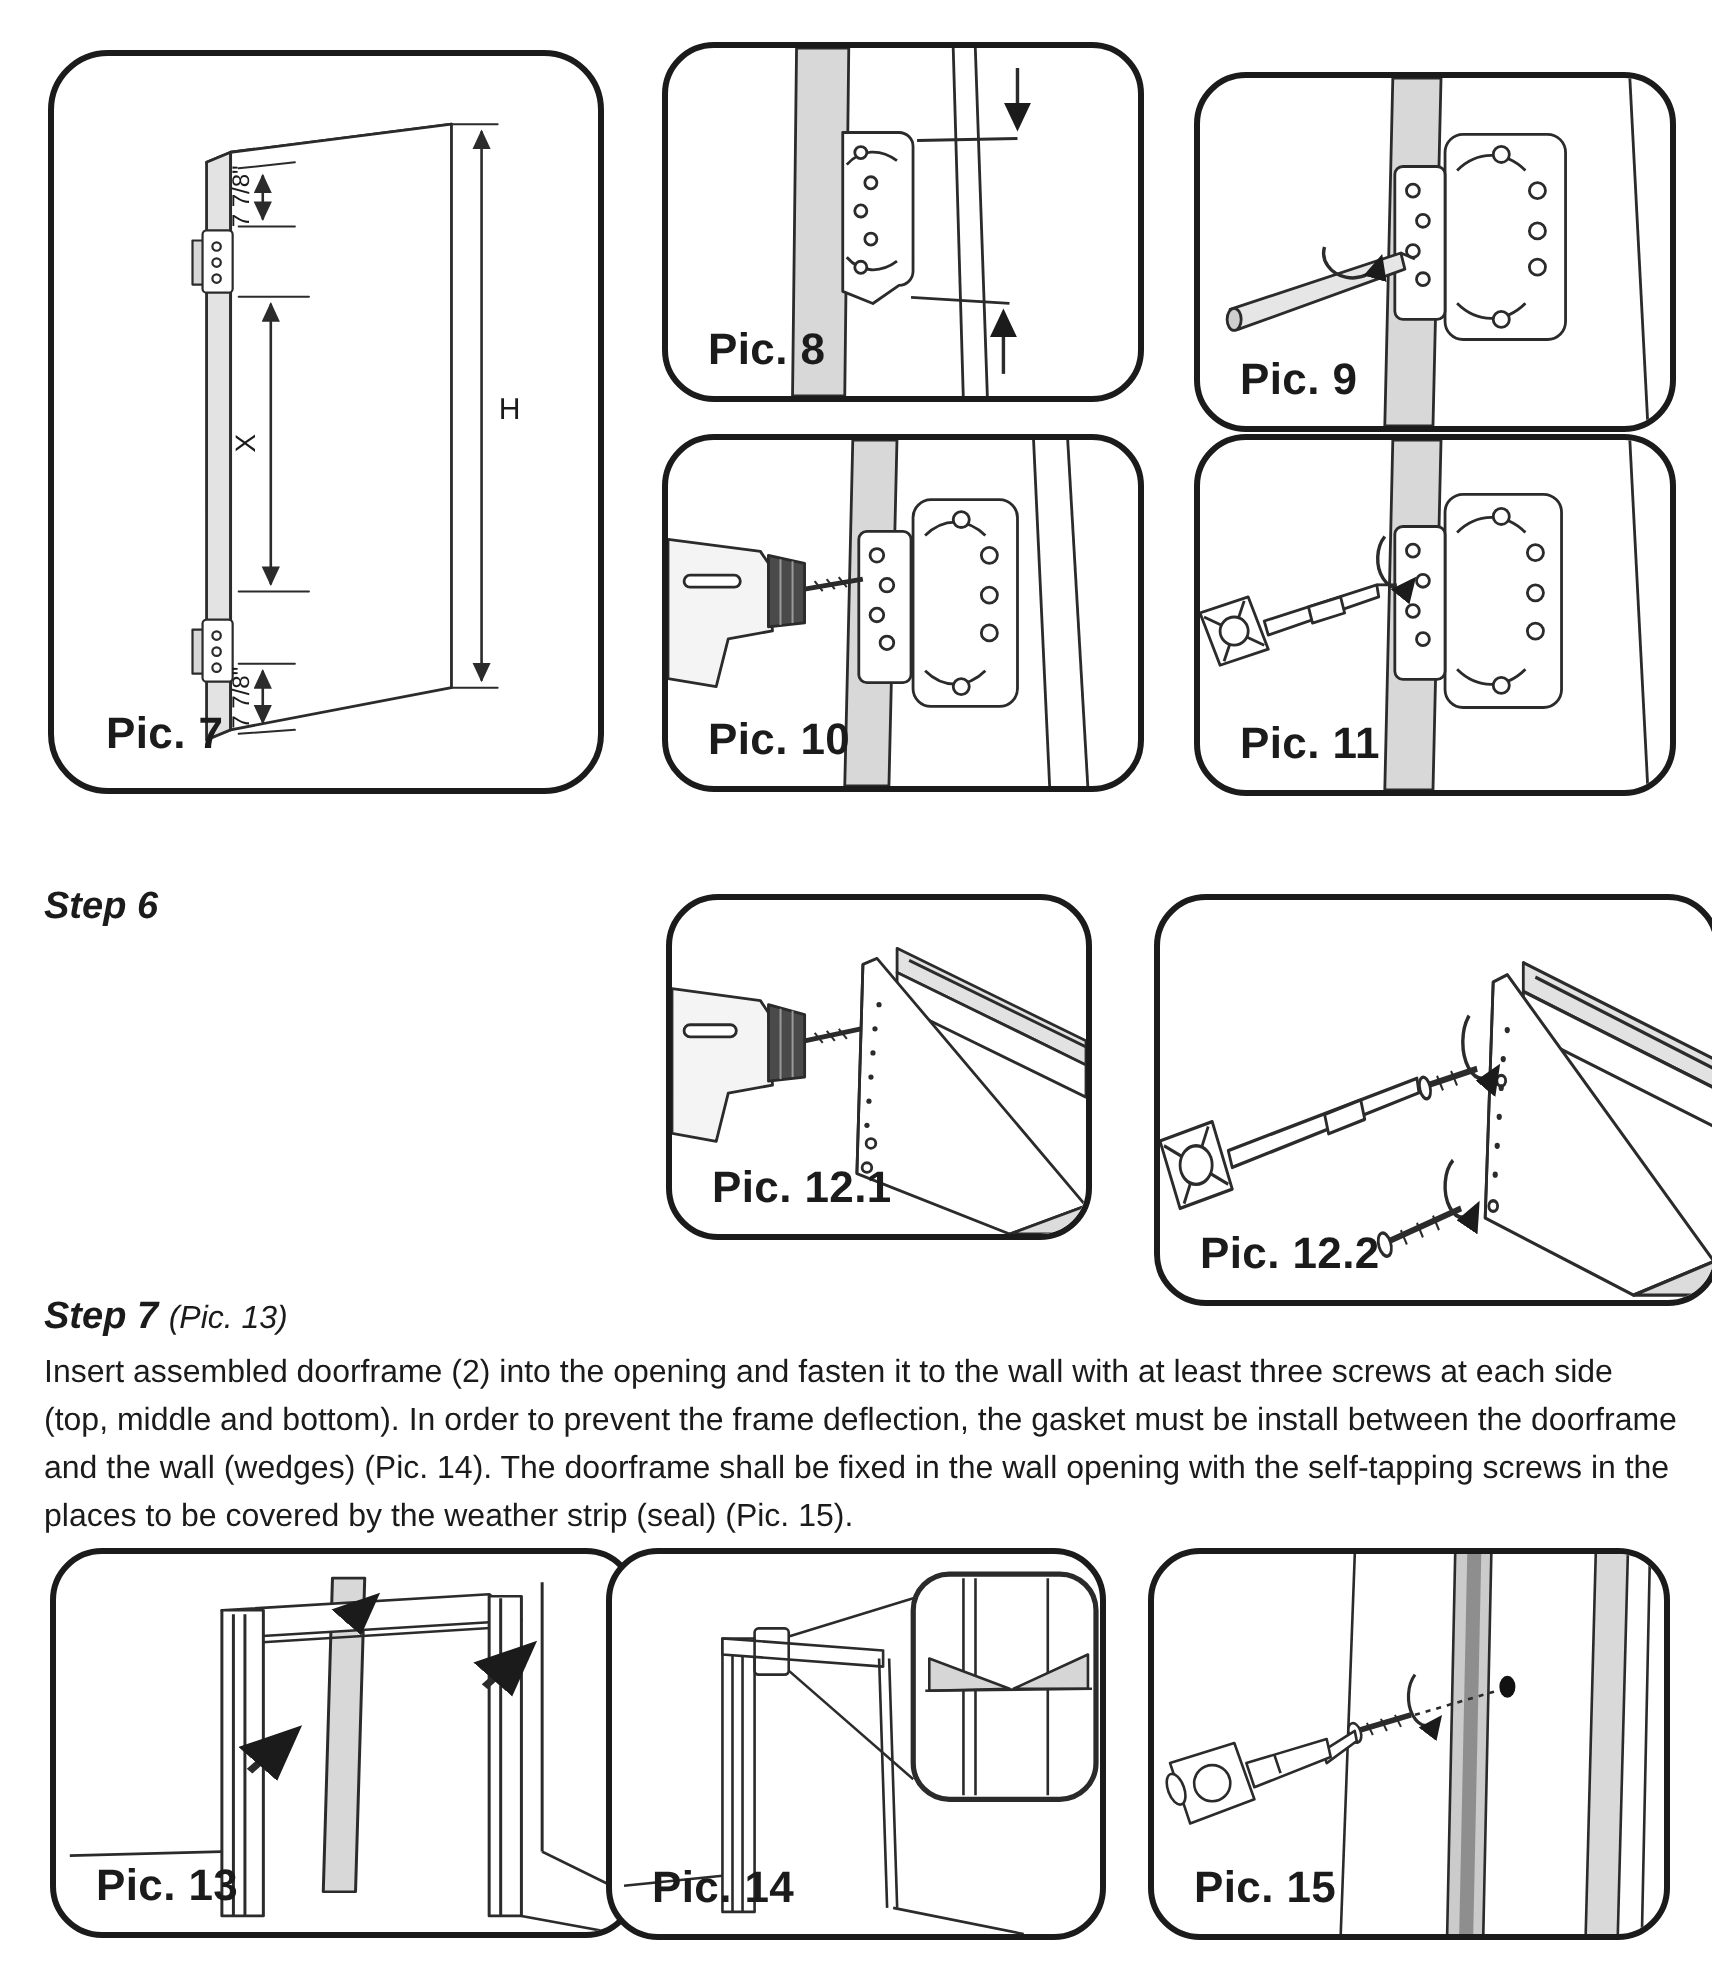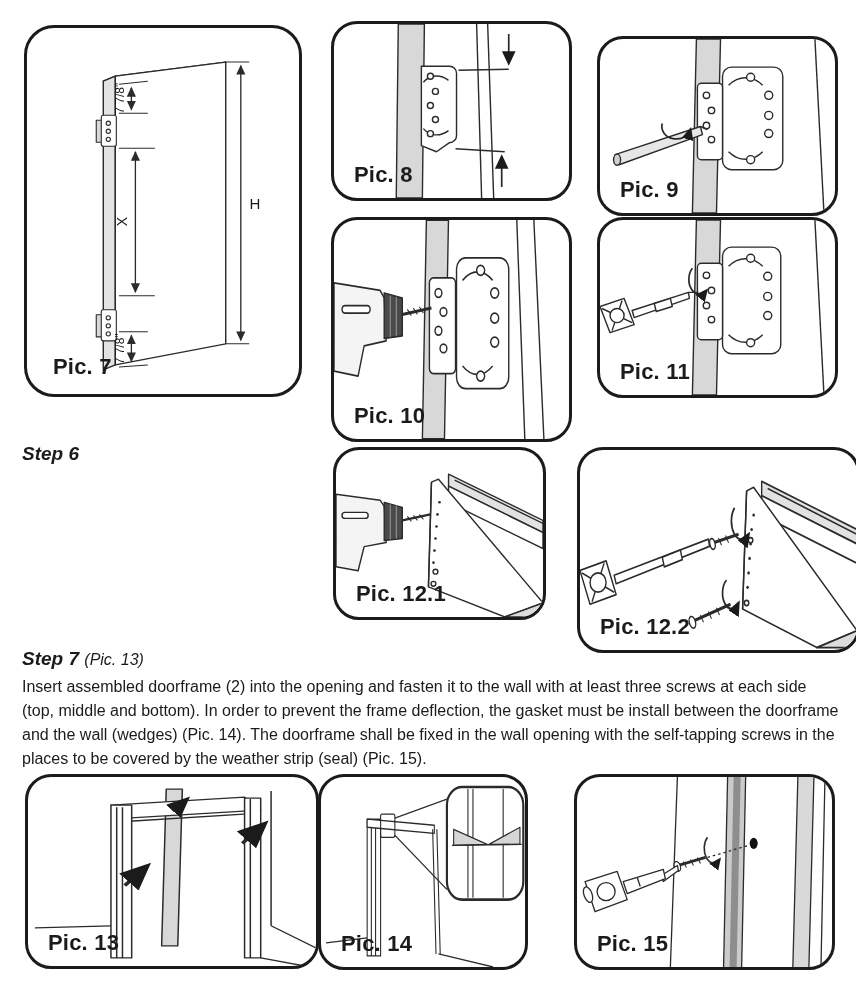--- a/index.html
+++ b/index.html
@@ -140,21 +140,21 @@
           <polygon points="15,115 100,87 102,95 19,125" fill="#e6e6e6"></polygon>
           <ellipse cx="17" cy="120" rx="3.5" ry="5.5" fill="#cfcfcf"></ellipse>
           <line x1="100" y1="87" x2="107" y2="90"></line>
         </g>
         <path d="M62,84 a14,12 0 1 0 28,6" stroke-width="1.7" marker-end="url(#a9)"></path>
       </g>
     </svg>
     <span class="panel-label">Pic. 9</span>
   </div>
 
-  <div class="panel" style="left:331px;top:217px;width:241px;height:225px">
+  <div class="panel" style="left:331px;top:217px;width:241px;height:179px">
     <svg viewBox="0 0 234 174" preserveAspectRatio="none">
       <g stroke="#2b2b2b" stroke-width="1.4" fill="none" stroke-linejoin="round">
         <polygon points="92,0 114,0 110,174 88,174" fill="#d8d8d8"></polygon>
         <line x1="182" y1="0" x2="190" y2="174"></line>
         <line x1="199" y1="0" x2="209" y2="174"></line>
         <g fill="#ffffff">
           <rect x="122" y="30" width="52" height="104" rx="9"></rect>
           <path d="M128,48 c9,-9 21,-9 30,0"></path>
           <path d="M128,116 c9,9 21,9 30,0"></path>
           <circle cx="146" cy="40" r="4"></circle>
@@ -346,21 +346,21 @@
         <g>
           <line x1="84" y1="108" x2="102" y2="90" stroke-width="3.4" marker-end="url(#a13)"></line>
           <line x1="186" y1="66" x2="204" y2="48" stroke-width="3.4" marker-end="url(#a13)"></line>
           <line x1="126" y1="34" x2="137" y2="23" stroke-width="2.6" marker-end="url(#a13)"></line>
         </g>
       </g>
     </svg>
     <span class="panel-label">Pic. 13</span>
   </div>
 
-  <div class="panel" style="left:318px;top:774px;width:210px;height:196px">
+  <div class="panel" style="left:303px;top:774px;width:250px;height:196px">
     <svg viewBox="0 0 243 189" preserveAspectRatio="none">
       <g stroke="#2b2b2b" stroke-width="1.3" fill="none" stroke-linejoin="round">
         <line x1="6" y1="165" x2="55" y2="160"></line>
         <rect x="55" y="42" width="16" height="136" fill="#ffffff"></rect>
         <line x1="60" y1="42" x2="60" y2="178"></line>
         <line x1="65" y1="42" x2="65" y2="178"></line>
         <polygon points="55,42 135,48 135,56 55,50" fill="#ffffff"></polygon>
         <line x1="133" y1="52" x2="137" y2="176"></line>
         <line x1="138" y1="52" x2="142" y2="176"></line>
         <line x1="140" y1="176" x2="205" y2="189"></line>

